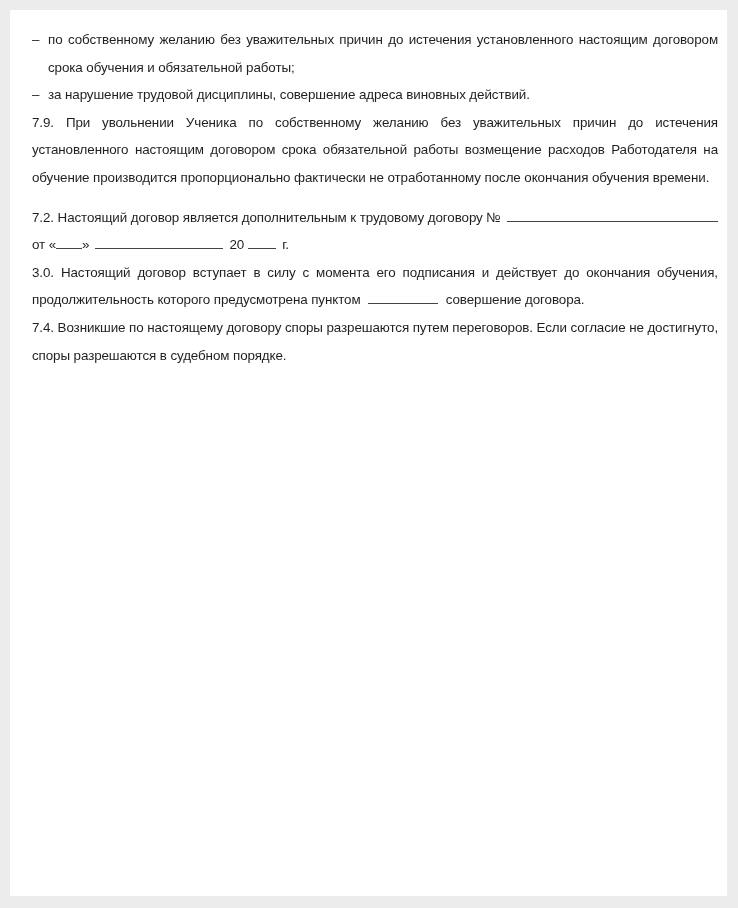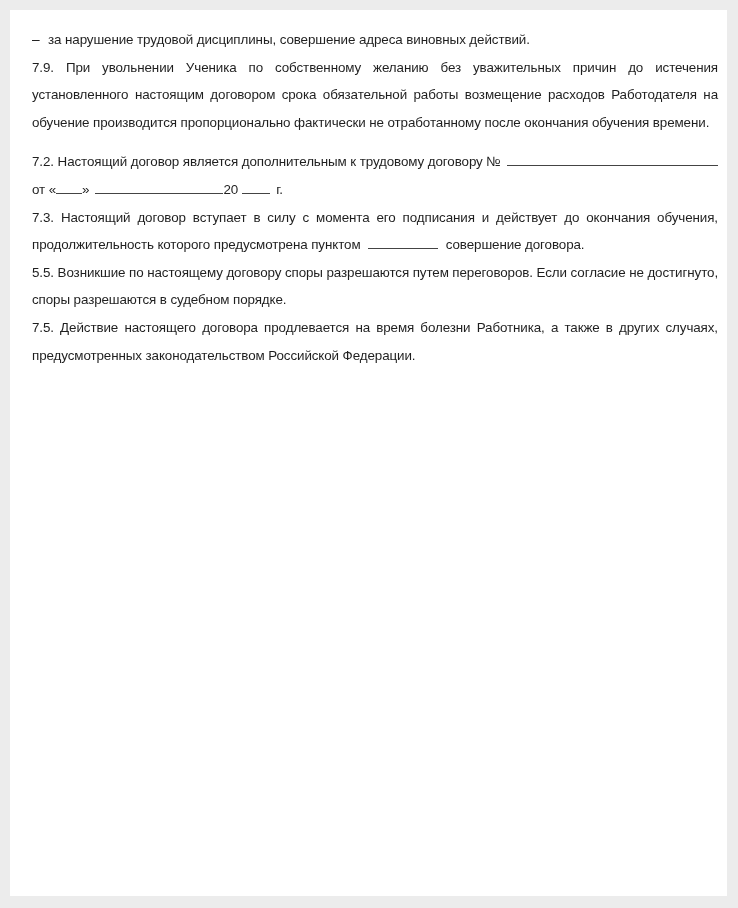--- a/index.html
+++ b/index.html
@@ -40,20 +40,22 @@
   .row .fill { flex: 1; }
 </style>
 </head>
 <body>
 
 <div class="page">
   <div class="content">
 
     <div class="p bullet">
       <span class="dash">–</span>
+      <div class="justify-last">по собственному желанию без уважительных причин до истечения установленного настоящим договором</div>
+      <div>срока обучения и обязательной работы;</div>
     </div>
 
     <div class="p bullet">
       <span class="dash">–</span>
       <div>за нарушение трудовой дисциплины, совершение адреса виновных действий.</div>
     </div>
 
     <p class="p">7.9. При увольнении Ученика по собственному желанию без уважительных причин до истечения установленного настоящим договором срока обязательной работы возмещение расходов Работодателя на обучение производится пропорционально фактически не отработанному после окончания обучения времени.</p>
 
     <div class="gap"></div>
@@ -62,33 +64,32 @@
 
     <div class="row">
       <span>7.2. Настоящий договор является дополнительным к трудовому договору №</span>
       <span class="blank b-num fill"></span>
     </div>
     <div class="row">
       <span>от «</span>
       <span class="blank b-day"></span>
       <span>»</span>
       <span class="blank b-month"></span>
-      <span style="">20</span>
+      <span style="margin-left:6px">20</span>
       <span class="blank b-year"></span>
       <span style="margin-left:6px">г.</span>
     </div>
 
     <p class="p">
-      <span>7.3. Настоящий договор вступает в силу с момента его подписания и действует до окончания обучения, продолжительность которого предусмотрена пунктом</span>
+      <span>3.0. Настоящий договор вступает в силу с момента его подписания и действует до окончания обучения, продолжительность которого предусмотрена пунктом</span>
       <span class="blank b-item"></span>
       <span>совершение договора.</span>
     </p>
 
-    <p class="p">5.5. Возникшие по настоящему договору споры разрешаются путем переговоров. Если согласие не достигнуто, споры разрешаются в судебном порядке.</p>
+    <p class="p">7.4. Возникшие по настоящему договору споры разрешаются путем переговоров. Если согласие не достигнуто, споры разрешаются в судебном порядке.</p>
 
-    <p class="p">7.5. Действие настоящего договора продлевается на время болезни Работника, а также в других случаях, предусмотренных законодательством Российской Федерации.</p>
 
 
     <div class="gap"></div>
 
 
   </div>
 </div>
 
 </body></html>

